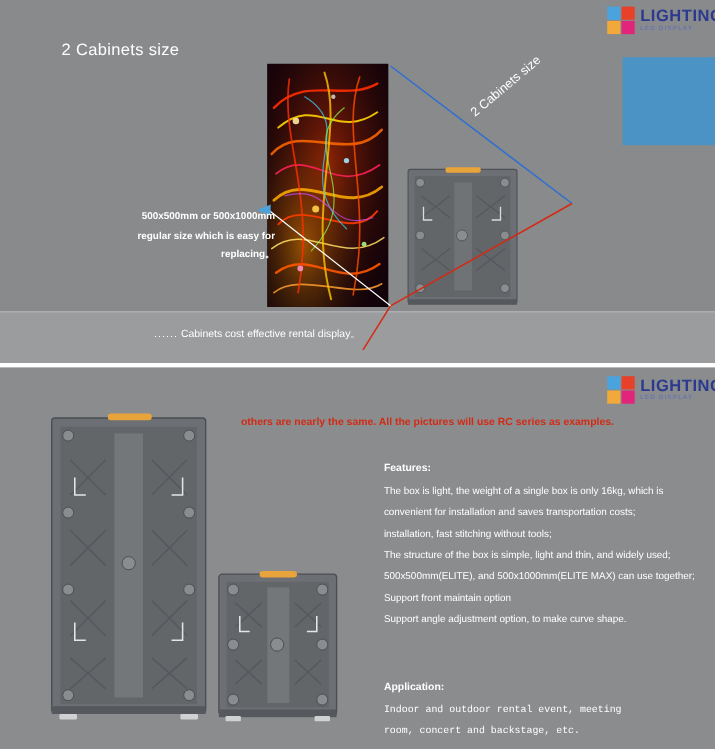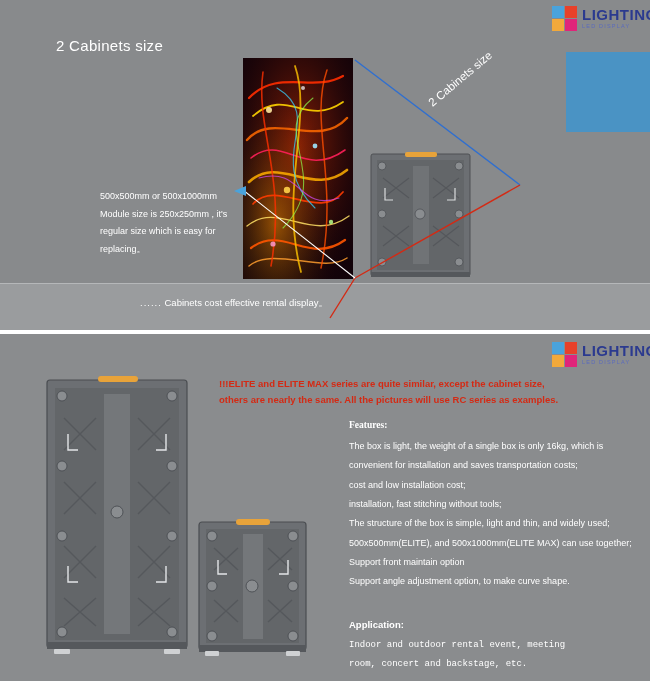--- a/index.html
+++ b/index.html
@@ -113,20 +113,22 @@
     white-space: nowrap;
   }
 
   .p1-body {
     position: absolute;
     left: 100px; top: 188px;
     width: 150px;
     font-size: 9px;
     color: #ffffff;
     line-height: 1.95;
+    text-align: right;
+    font-weight: bold;
   }
   .p1-body div { white-space: nowrap; }
 
   .p1-foot {
     position: absolute;
     left: 140px; top: 297px;
     font-size: 9.5px;
     color: #ffffff;
   }
   .p1-foot .dots { letter-spacing: 1px; }
@@ -148,21 +150,20 @@
     font-weight: bold;
     color: #d42a14;
     line-height: 1.65;
   }
   .p2-features-title {
     position: absolute;
     left: 349px; top: 86px;
     font-size: 9.5px;
     font-weight: bold;
     color: #ffffff;
-    font-family: Liberation Serif, serif;
   }
   .p2-features {
     position: absolute;
     left: 349px; top: 103px;
     width: 295px;
     font-size: 9px;
     color: #ffffff;
     line-height: 2.15;
   }
   .p2-app-title {
@@ -301,21 +302,20 @@
     <line x1="520" y1="185" x2="355" y2="278" stroke="#d42a14" stroke-width="1.4"></line>
     <line x1="355" y1="278" x2="330" y2="318" stroke="#d42a14" stroke-width="1.4"></line>
     <line x1="243" y1="190" x2="355" y2="278" stroke="#ffffff" stroke-width="1.1"></line>
     <polygon points="234,191 246,186 246,196" fill="#4aa3dc"></polygon>
   </svg>
 
   <div class="rot-label">2 Cabinets size</div>
 
   <div class="p1-body">
     <div>500x500mm or 500x1000mm</div>
-    <div>Module size is 250x250mm , it's</div>
     <div>regular size which is easy for</div>
     <div>replacing。</div>
   </div>
 
   <div class="p1-foot">
     <span class="dots">......</span>
     <span>Cabinets cost effective rental display。</span>
   </div>
 </div>
 
@@ -330,29 +330,27 @@
         <div class="sq bl"></div>
         <div class="sq br"></div>
     </div>
     <div class="ltext">
       <div class="l1">LIGHTING</div>
       <div class="l2">LED DISPLAY</div>
     </div>
   </div>
 
   <div class="p2-warn">
-    <div>!!!ELITE and ELITE MAX series are quite similar, except the cabinet size,</div>
     <div>others are nearly the same.  All the pictures will use RC series as examples.</div>
   </div>
 
   <div class="p2-features-title">Features:</div>
   <div class="p2-features">
     <div>The box is light, the weight of a single box is only 16kg, which is</div>
     <div>convenient for installation and saves transportation costs;</div>
-    <div>cost and low installation cost;</div>
     <div>installation, fast stitching without tools;</div>
     <div>The structure of the box is simple, light and thin, and widely used;</div>
     <div>  500x500mm(ELITE), and 500x1000mm(ELITE MAX) can use together;</div>
     <div>Support front  maintain option</div>
     <div>Support angle adjustment option, to make curve shape.</div>
   </div>
 
   <div class="p2-app-title">Application:</div>
   <div class="p2-app">
     <div>Indoor and outdoor rental event, meeting</div>

